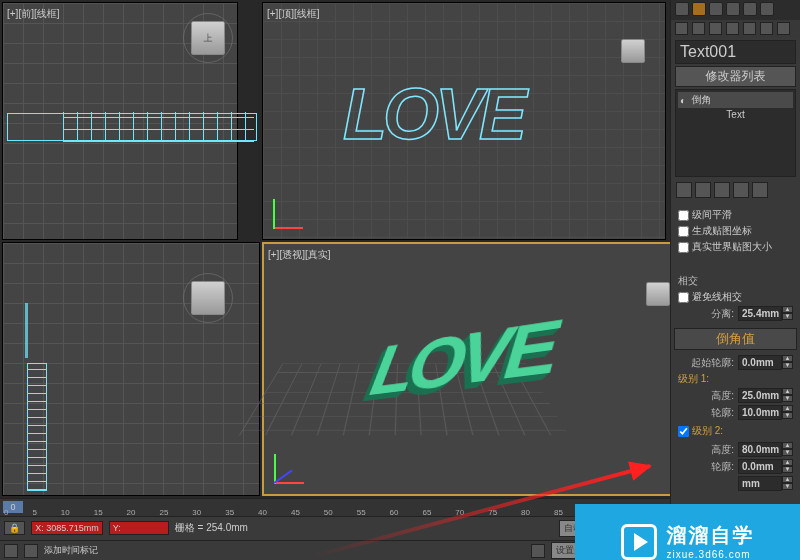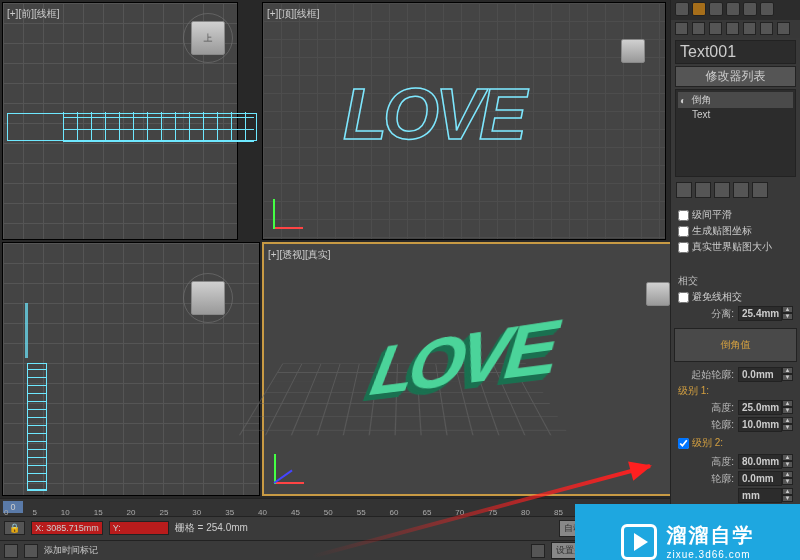--- a/index.html
+++ b/index.html
@@ -31,25 +31,25 @@
 .side-panel { position: absolute; right: 0; top: 0; width: 130px; height: 560px; background: #393939; border-left: 1px solid #222; }
 .panel-tabs { height: 20px; background: #2c2c2c; display: flex; padding: 2px 4px; gap: 3px; }
 .panel-tabs span { width: 14px; height: 14px; background: #555; border: 1px solid #222; border-radius: 2px; }
 .panel-tabs span.active { background: #a66e1a; }
 .panel-icons { height: 18px; background: #383838; display:flex; padding:2px 4px; gap:4px;}
 .panel-icons span{ width:13px; height:13px; background:#555; border:1px solid #222;}
 .obj-name { background: #2c2c2c; border: 1px solid #222; margin: 2px 4px; padding: 2px 4px; font-size: 16px; }
 .modlist-label { background: #555; border: 1px solid #222; margin: 2px 4px; padding: 1px 4px; font-size: 12px; text-align:center; }
 .mod-stack { background: #2c2c2c; border: 1px solid #222; margin: 2px 4px; height: 88px; padding: 2px; font-size: 10px; }
 .mod-stack .sel { background: #4a4a4a; padding: 1px 2px; display:flex; align-items:center;}
-.mod-stack .item { padding: 1px 14px; }
+.mod-stack .item { padding: 1px 14px; text-align: center; }
 .mod-toolbar { display:flex; gap:3px; padding:3px 5px;}
 .mod-toolbar span{ width:16px; height:16px; background:#555; border:1px solid #222;}
 .rollout { margin: 2px 3px; }
-.rollout-head { background: #494949; border: 1px solid #222; text-align: center; font-size: 10px; padding: 9px; color: #d4a040; }
+.rollout-head { background: #494949; border: 1px solid #222; text-align: center; font-size: 13px; padding: 1px; color: #d4a040; }
 .rollout-body { background: #393939; padding: 3px 4px; font-size: 10px; }
 .chk { display: flex; align-items: center; gap: 3px; margin: 2px 0; }
 .chk input { width: 11px; height: 11px; }
 .param-row { display: flex; justify-content: flex-end; align-items: center; margin: 2px 0; }
 .param-row label { flex: 1; text-align: right; margin-right: 4px; color:#bbb;}
 .spinner { display: flex; font-weight: bold; }
 .spinner-val { background: #2c2c2c; border: 1px solid #222; width: 44px; padding: 1px 3px; font-size: 10px; text-align: left; }
 .spinner-btns { display: flex; flex-direction: column; }
 .spinner-btns span { width: 11px; height: 7px; background: #555; border: 1px solid #222; font-size: 6px; line-height: 5px; text-align: center; }
 .level-label { color: #d4a040; margin: 2px 0; }

